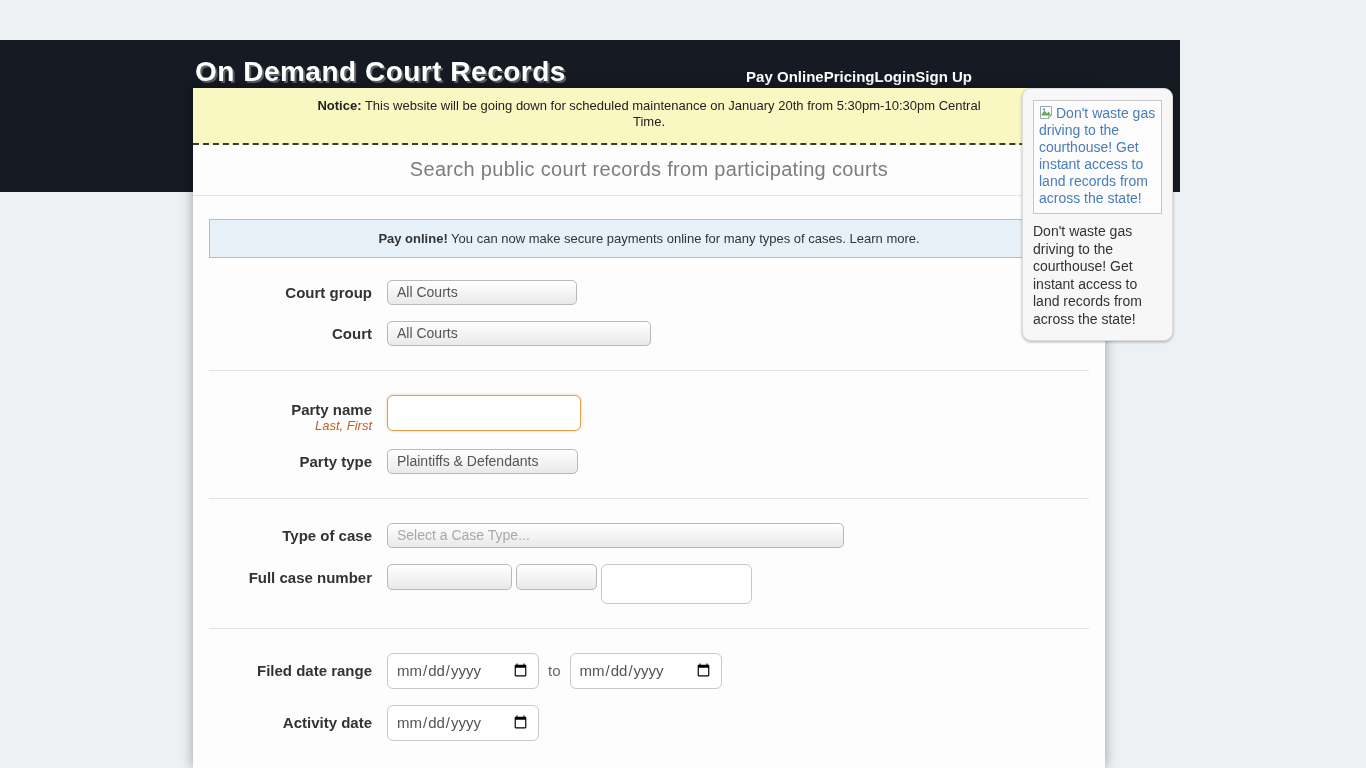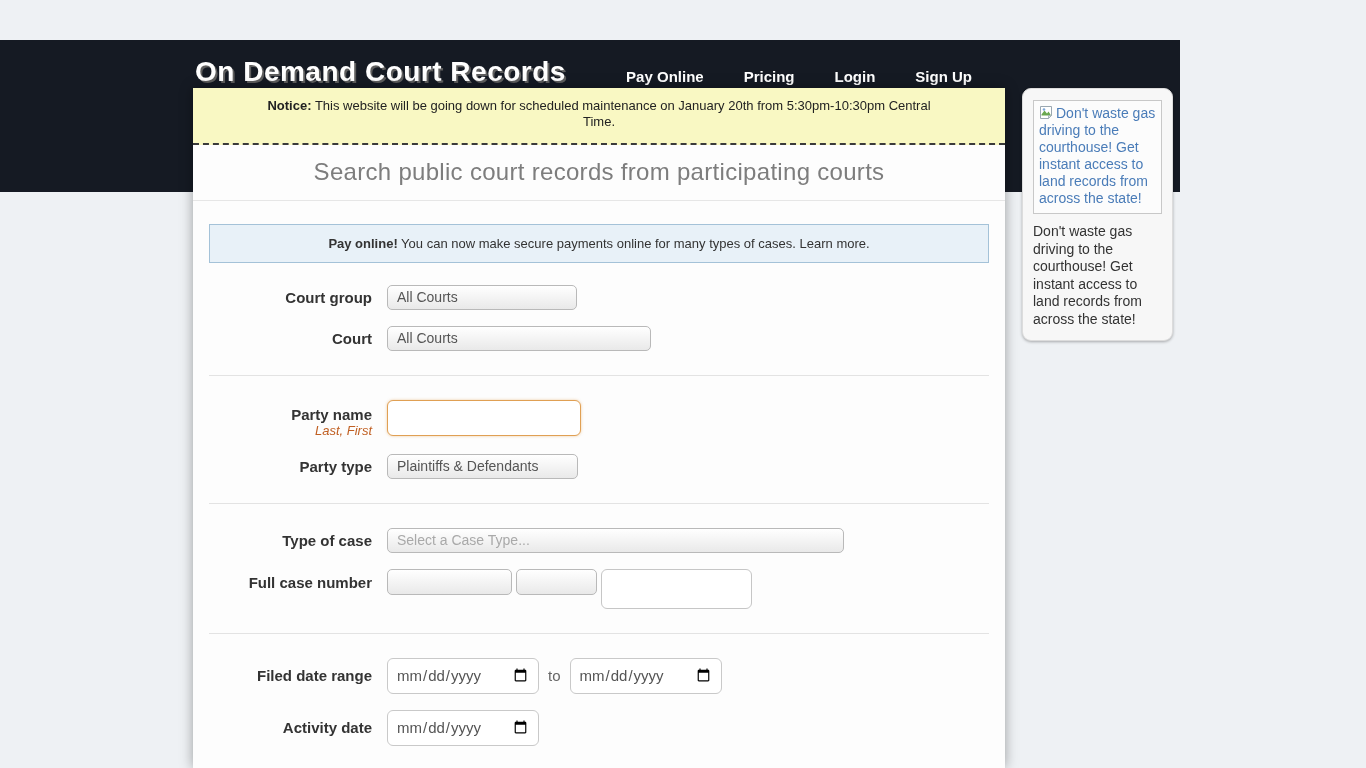--- a/index.html
+++ b/index.html
@@ -27,45 +27,45 @@
     background:var(--header-bg);
     margin-top:40px;
   }
   .site-title{
     position:absolute;left:195px;top:16px;
     color:#fff;font-size:28px;font-weight:bold;letter-spacing:.5px;
     text-shadow:2px 2px 0 #5e5e5e;
   }
   .top-nav{
     position:absolute;top:28px;right:208px;
-    display:flex;gap:40px;
+    display:flex;
   }
   .top-nav a{
     color:#fff;font-size:15px;font-weight:bold;text-decoration:none;cursor:pointer;
   }
   
   .main-column{
-    position:absolute;left:193px;top:88px;width:812px;height:680px;
+    position:absolute;left:193px;top:88px;width:912px;height:680px;
     background:#fdfdfd;
     box-shadow:0 0 12px rgba(0,0,0,.35);
   }
   .notice{
     background:var(--notice-bg);
     border-bottom:2px dashed #3a3a3a;
     padding:10px 20px 12px;
     text-align:center;
   }
   .notice-inner{
     max-width:680px;margin:0 auto;
     font-size:13px;color:#222;line-height:1.25;
   }
   .notice-inner b{font-weight:bold;}
   .page-heading{
     text-align:center;
-    font-size:24px;font-weight:normal;color:var(--heading-gray);
+    font-size:20px;font-weight:normal;color:var(--heading-gray);
     padding:13px 10px 14px;
     border-bottom:1px solid #e6e6e6;
     letter-spacing:.3px;
   }
   .pay-banner{
     margin:23px 16px 0;
     background:var(--banner-bg);
     border:1px solid var(--banner-border);
     padding:11px 10px;
     text-align:center;

